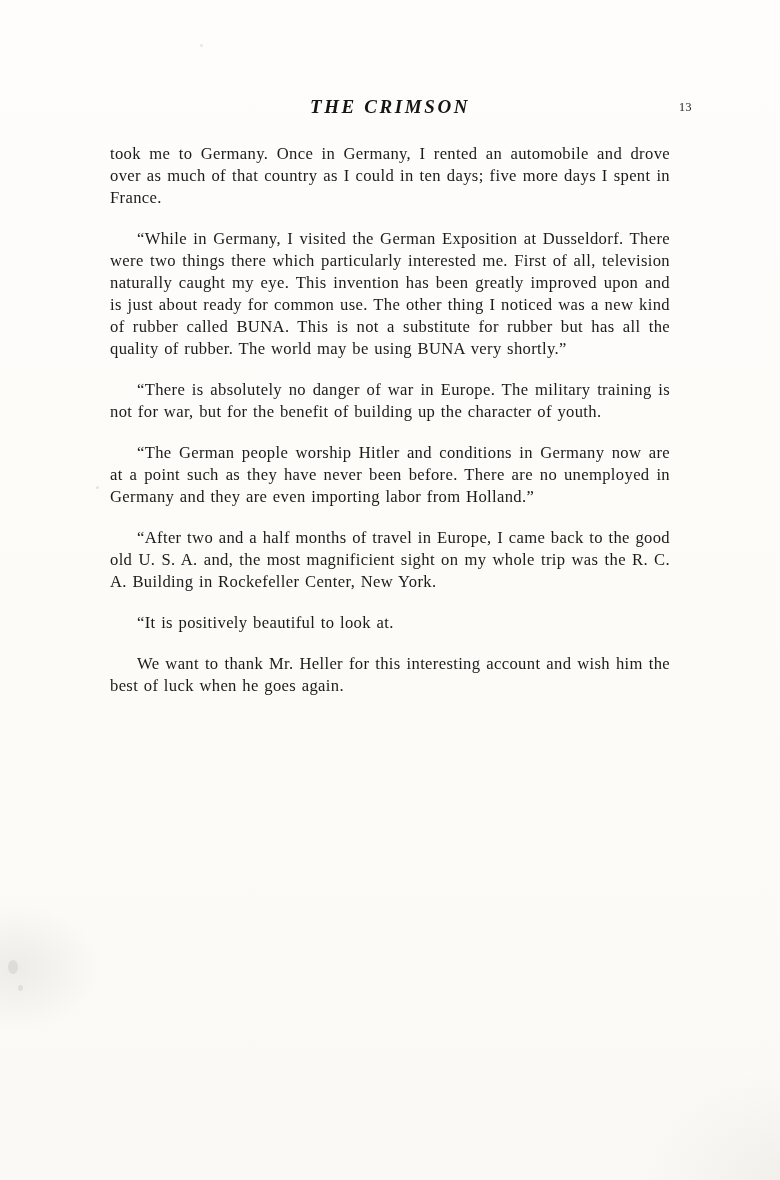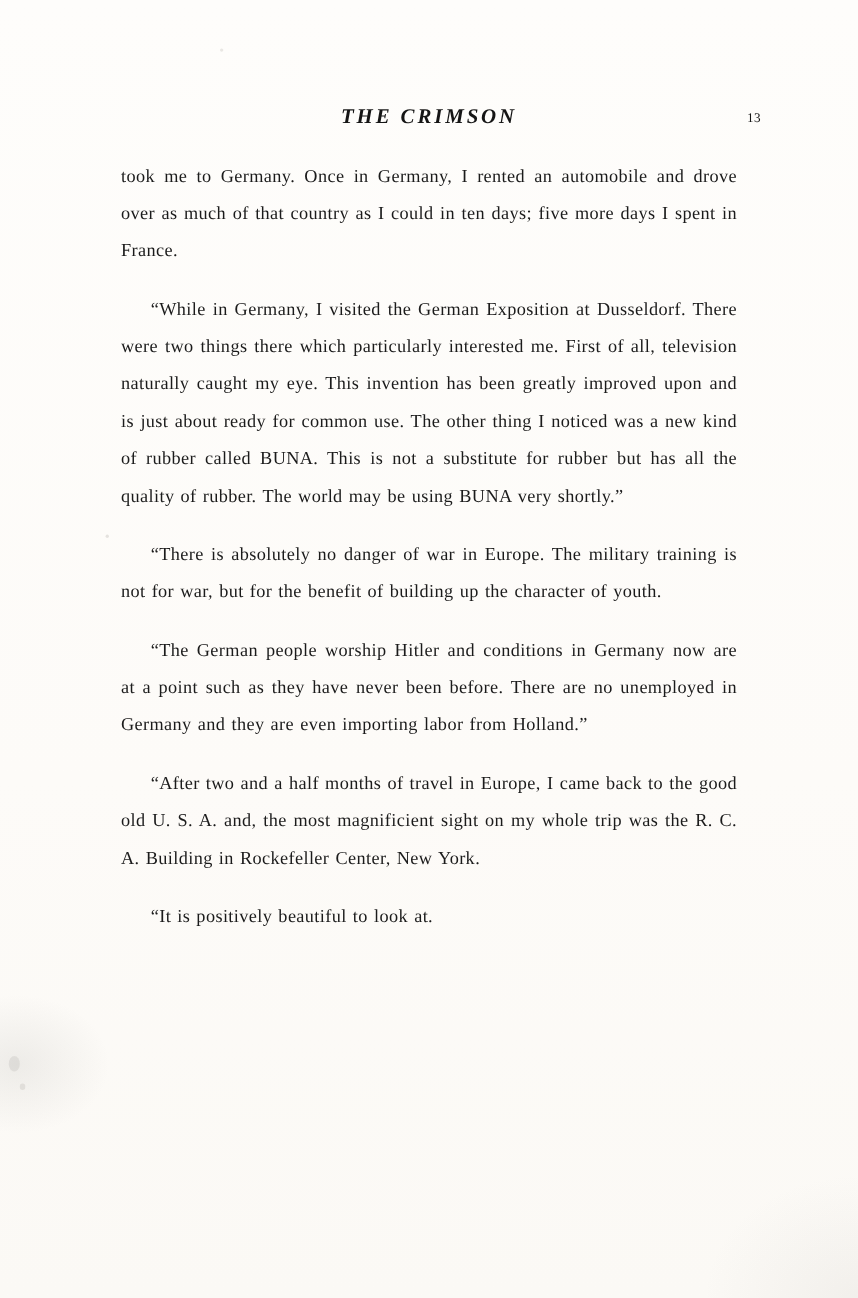--- a/index.html
+++ b/index.html
@@ -57,21 +57,21 @@
   }
   .content {
     position: absolute;
     top: 143px;
     left: 110px;
     width: 560px;
   }
   p.para {
     margin: 0 0 19px 0;
     font-size: 16.6px;
-    line-height: 34px;
+    line-height: 22px;
     text-align: justify;
     text-justify: inter-word;
     letter-spacing: 0.35px;
     color: #1b1b1b;
     word-spacing: 1.1px;
   }
   p.para.indent {
     text-indent: 27px;
   }
   p.para:last-child {
@@ -93,15 +93,16 @@
     <div class="page-number">13</div>
   </div>
 
   <div class="content">
     <p class="para">took me to Germany.  Once in Germany, I rented an automobile and drove over as much of that country as I could in ten days; five more days I spent in France.</p>
     <p class="para indent">“While in Germany, I visited the German Exposition at Dusseldorf.  There were two things there which particularly interested me. First of all, television naturally caught my eye. This invention has been greatly improved upon and is just about ready for common use. The other thing I noticed was a new kind of rubber called BUNA. This is not a substitute for rubber but has all the quality of rubber. The world may be using BUNA very shortly.”</p>
     <p class="para indent">“There is absolutely no danger of war in Europe.  The military training is not for war, but for the benefit of building up the character of youth.</p>
     <p class="para indent">“The German people worship Hitler and conditions in Germany now are at a point such as they have never been before. There are no unemployed in Germany and they are even importing labor from Holland.”</p>
     <p class="para indent">“After two and a half months of travel in Europe, I came back to the good old U. S. A. and, the most magnificient sight on my whole trip was the R. C. A. Building in Rockefeller Center, New York.</p>
     <p class="para indent">“It is positively beautiful to look at.</p>
+    <p class="para indent">We want to thank Mr. Heller for this interesting account and wish him the best of luck when he goes again.</p>
   </div>
 
 </div>
 
 </body></html>

